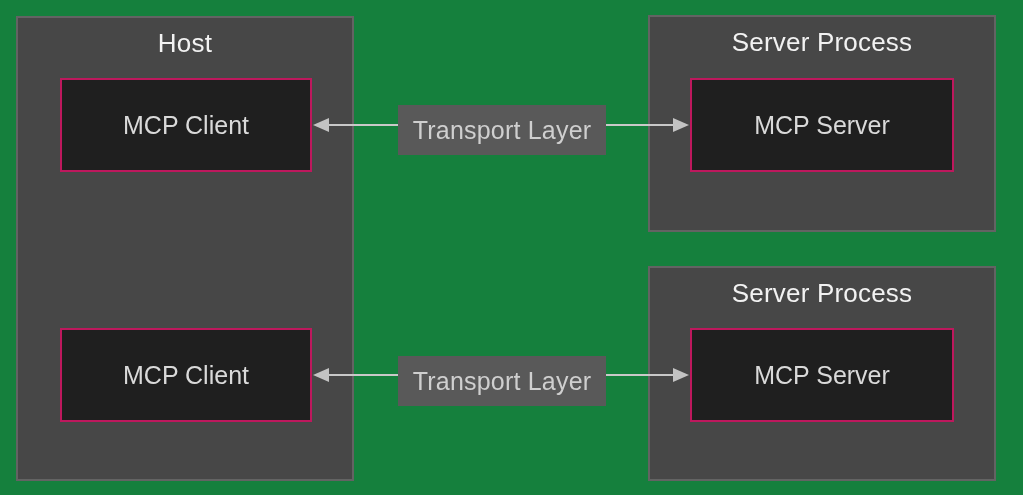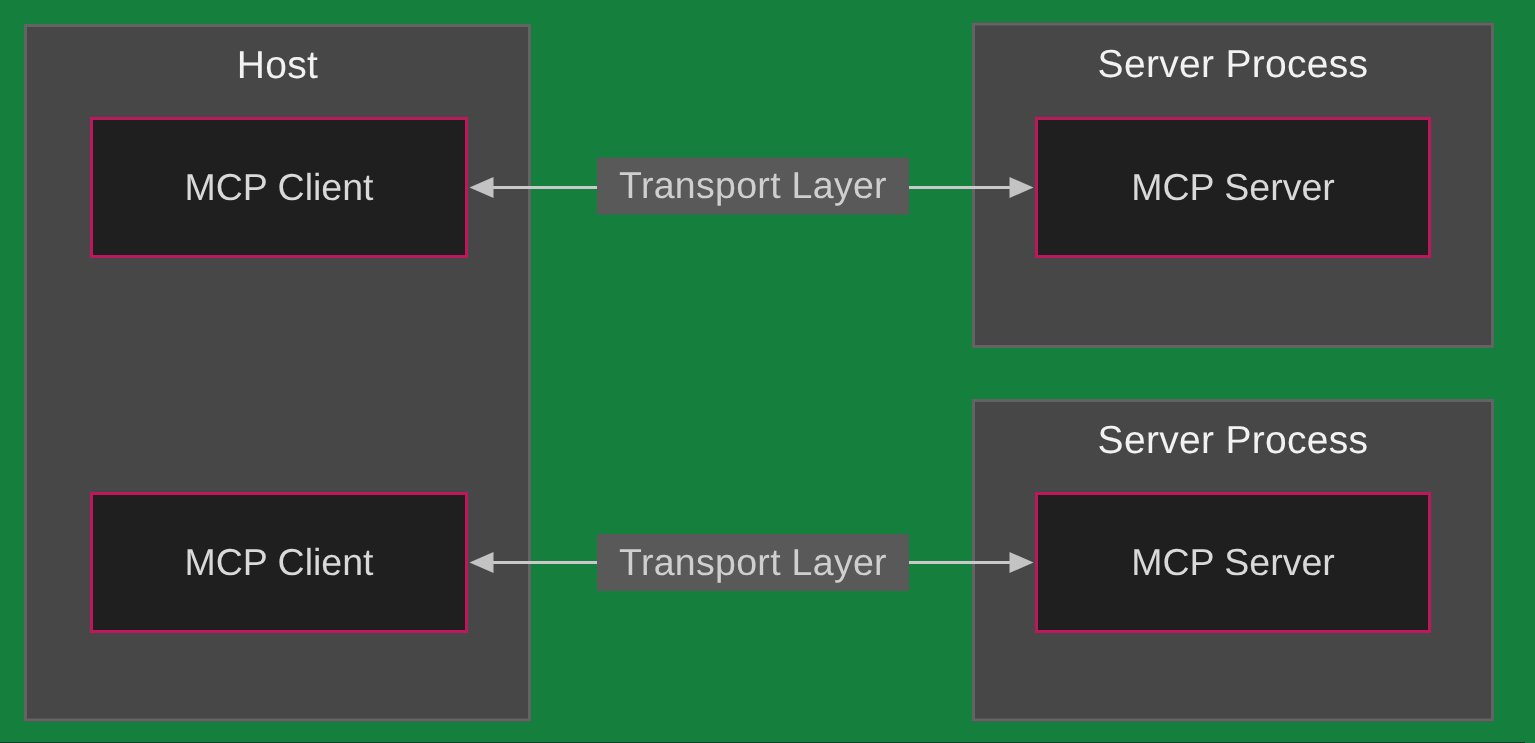--- a/index.html
+++ b/index.html
@@ -54,21 +54,21 @@
     left: 312px;
     width: 378px;
     height: 22px;
   }
   .arrow-svg.row1 { top: 114px; }
   .arrow-svg.row2 { top: 364px; }
   .transport-label {
     position: absolute;
     left: 398px;
     width: 208px;
-    height: 38px;
+    height: 50px;
     background: #595959;
     color: #cfcfcf;
     font-size: 25px;
     display: flex;
     align-items: center;
     justify-content: center;
     letter-spacing: 0.2px;
   }
   .transport-label.row1 { top: 105px; }
   .transport-label.row2 { top: 356px; }

